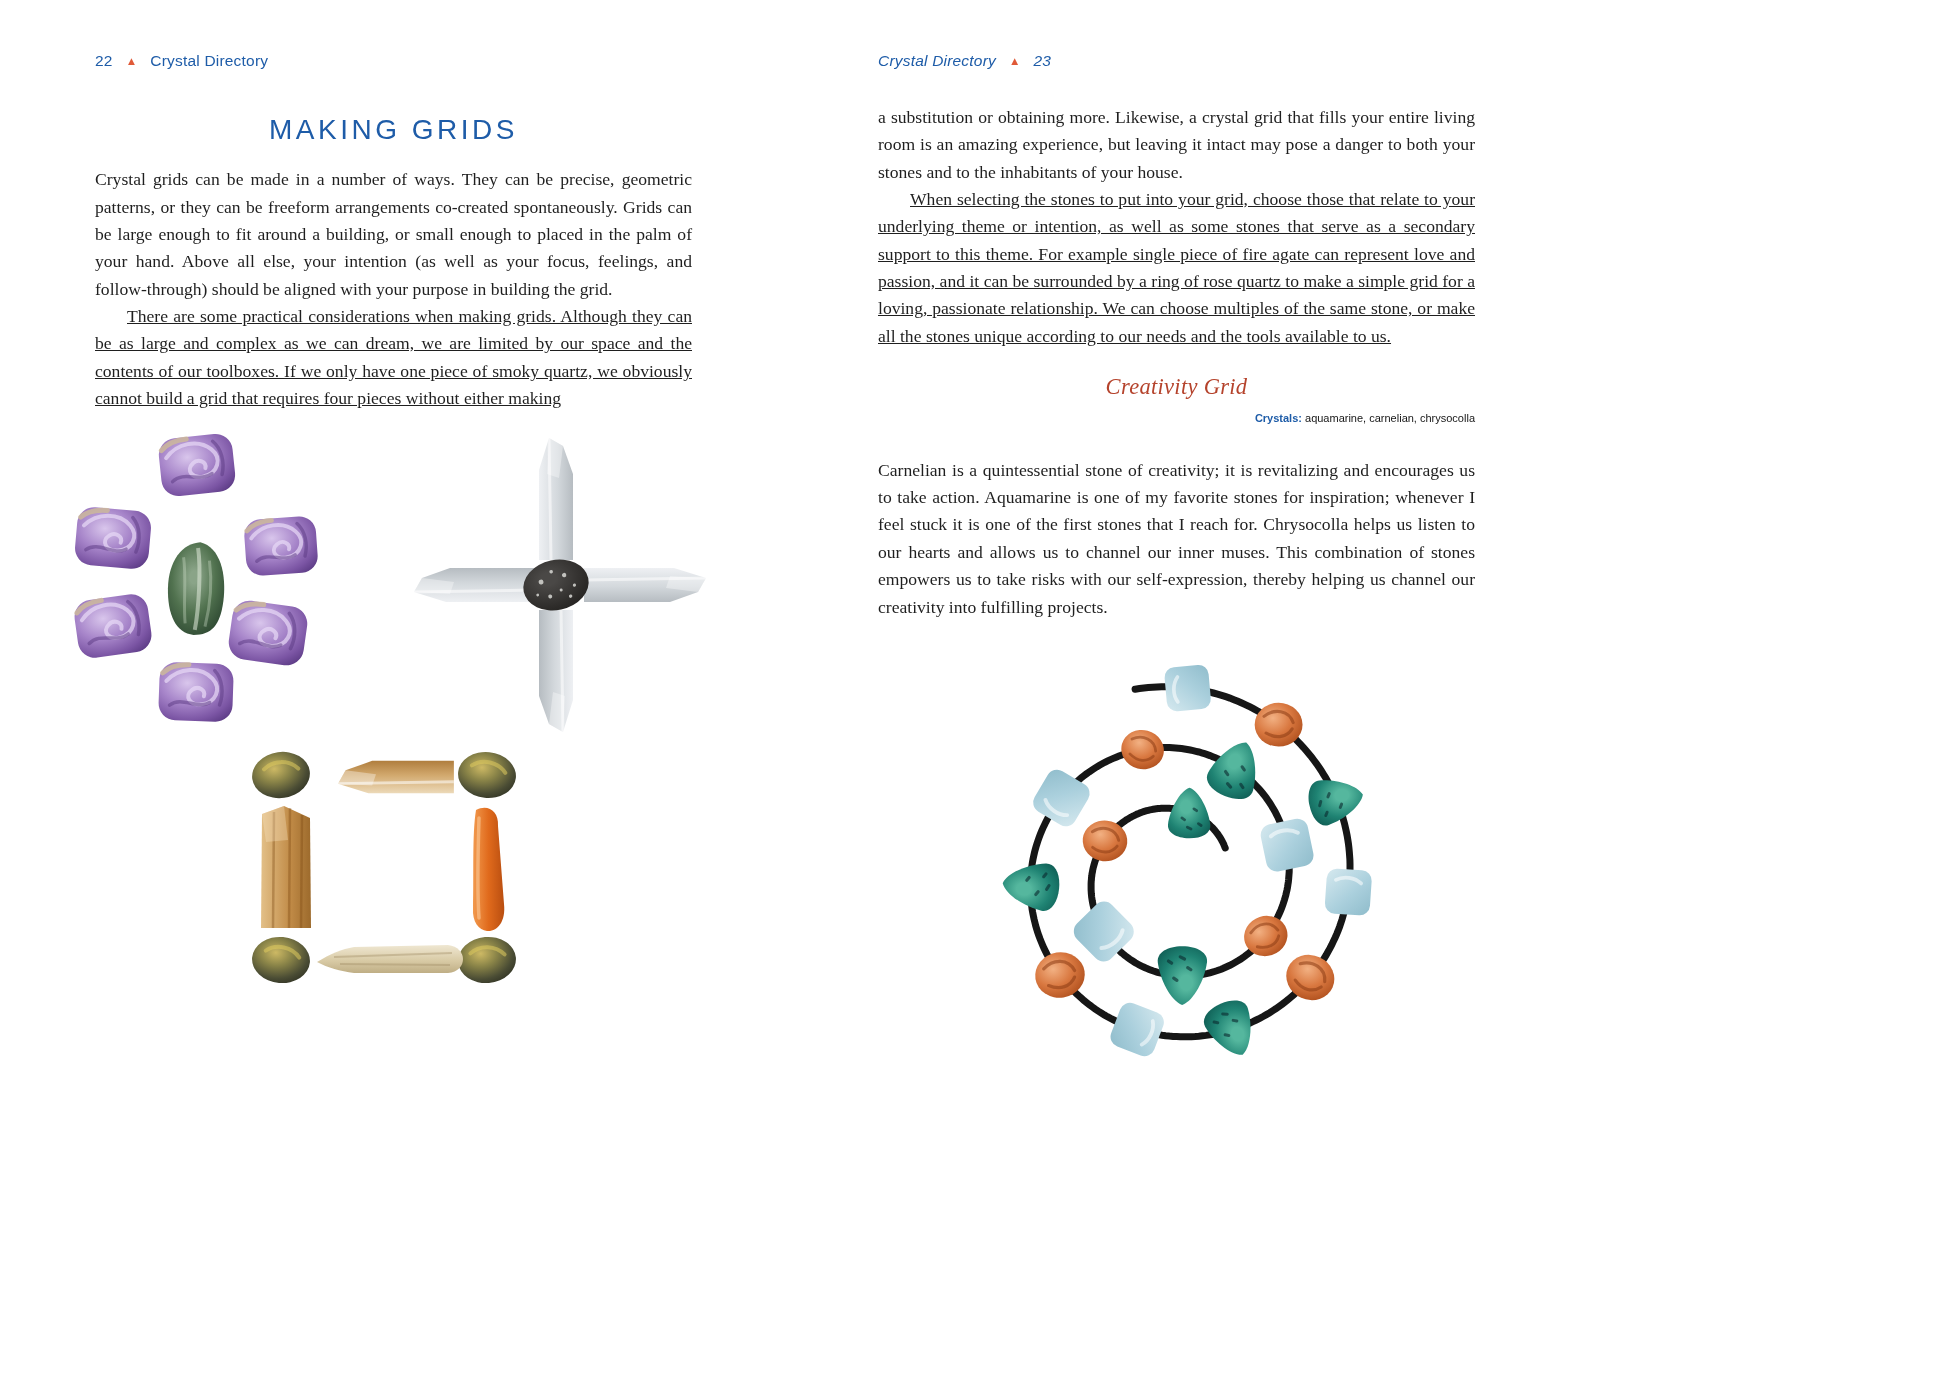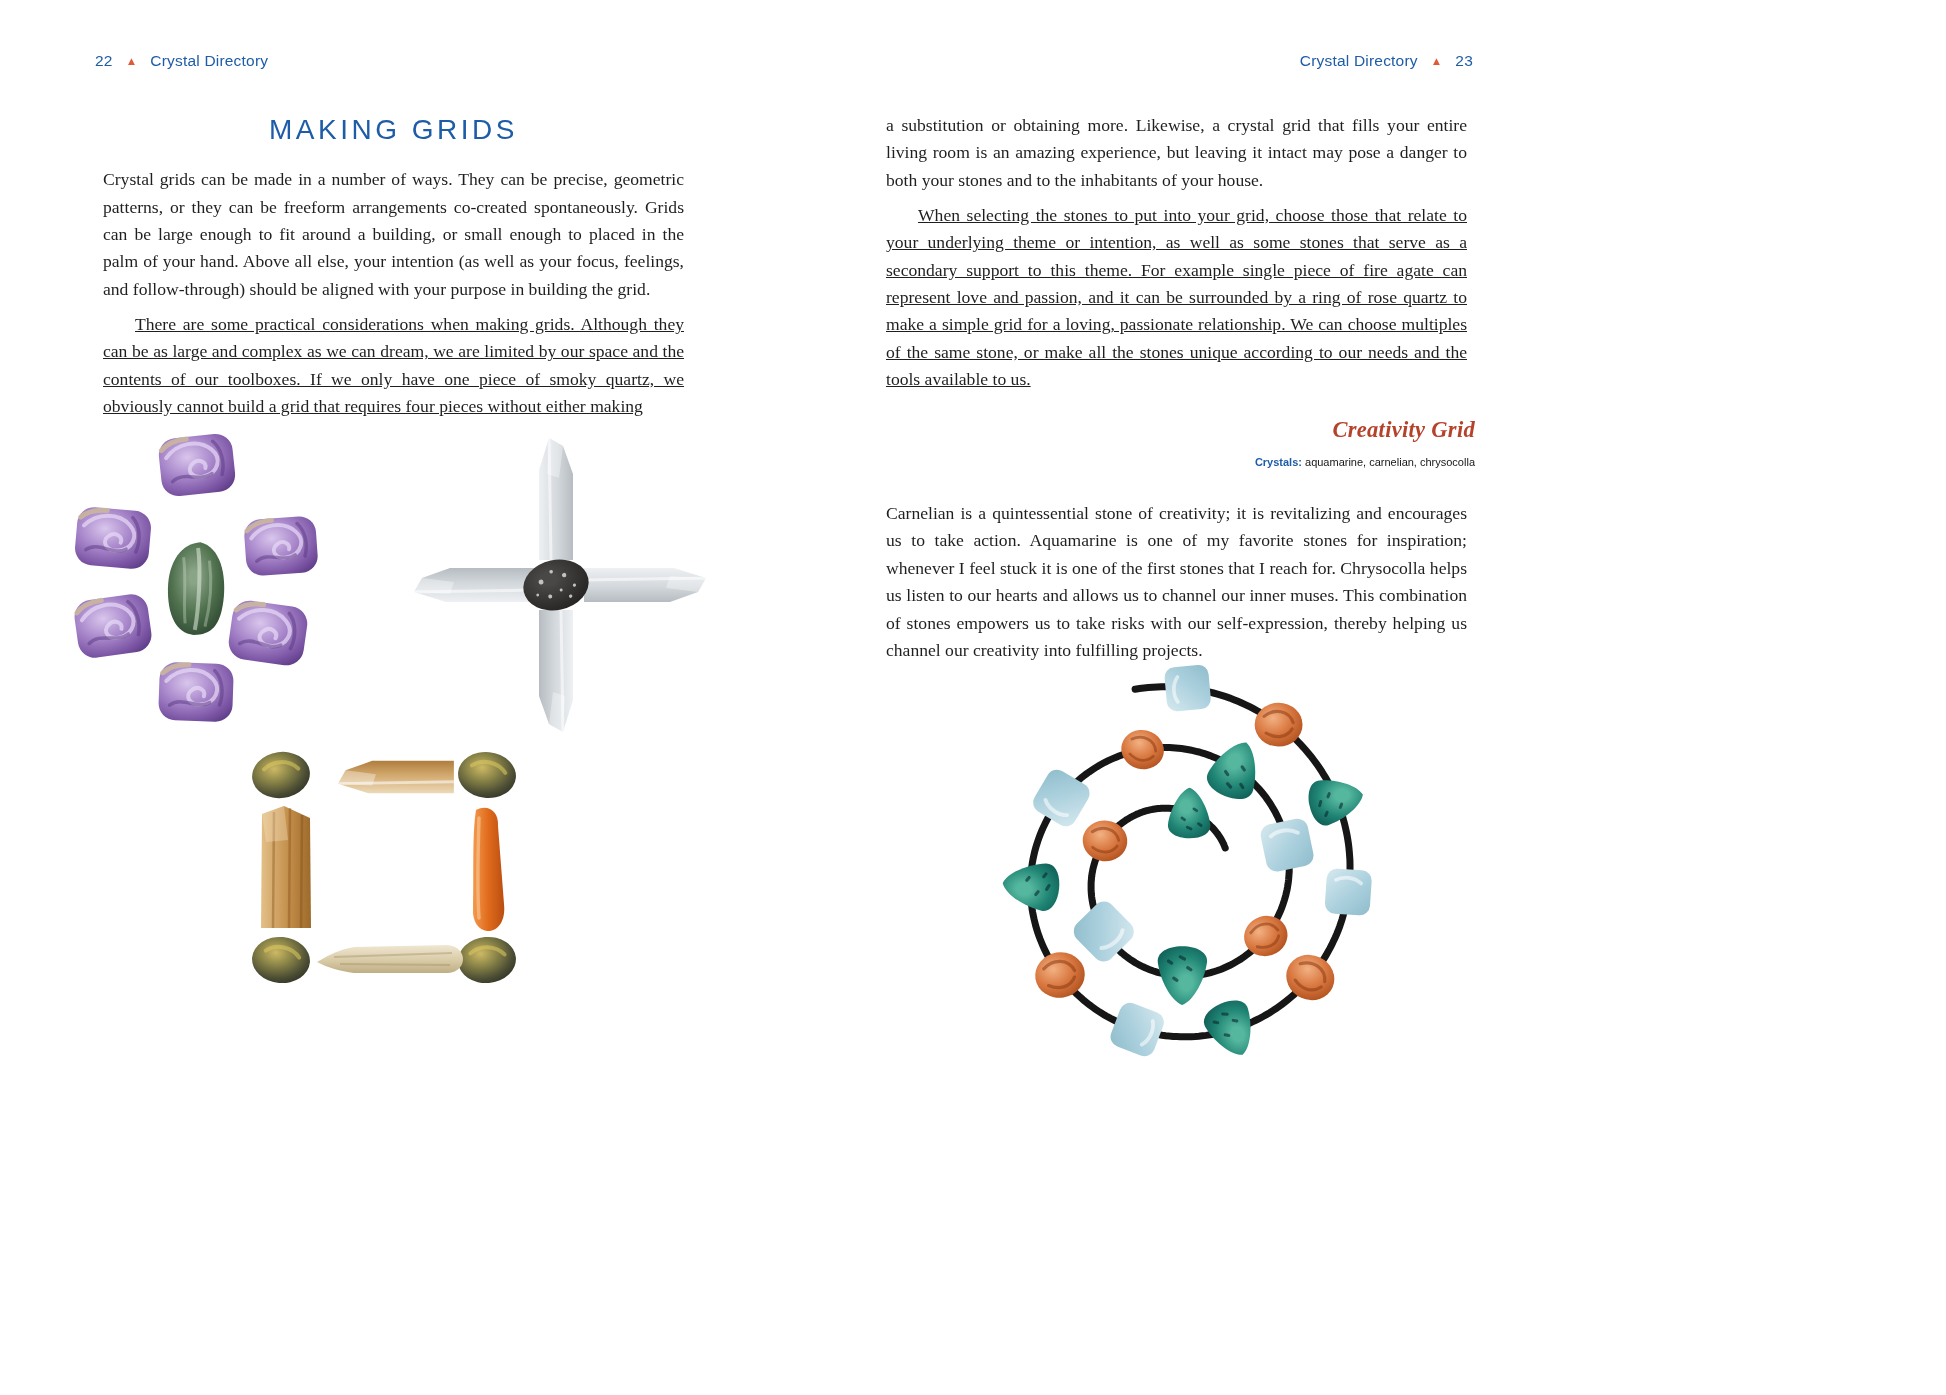--- a/index.html
+++ b/index.html
@@ -1,34 +1,34 @@
 <!DOCTYPE html>
 <html style="--header-blue: #1e5ca8; --accent-orange: #e05a38; --body-text: #1f1f1f; --heading-red: #b5432c; --caption-red: #a32035; --crystals-label-blue: #1e5ca8; --charoite-purple: #9c7cc0; --seraphinite-green: #47634d; --quartz-gray: #d9dcdf; --obsidian-black: #2e2d2b; --labradorite-dark: #4a4c34; --topaz-tan: #d2a96e; --amber-gold: #c08a46; --tangerine-orange: #e06a1c; --selenite-pale: #d9cba6; --aquamarine-blue: #abd0dd; --carnelian-orange: #d97840; --chrysocolla-teal: #1f8373; --cord-black: #161616;"><head>
 <meta charset="utf-8">
 <style>
   html,body{margin:0;padding:0;background:#ffffff;}
   .page{position:relative;width:1946px;height:1395px;background:#ffffff;overflow:hidden;}
 
   .hdr{position:absolute;top:52px;font-family:"Liberation Sans",sans-serif;font-size:15.5px;
        color:var(--header-blue);letter-spacing:.2px;white-space:nowrap;}
   .hdr-left{left:95px;}
-  .hdr-right{left:878px;width:595px;text-align:right;}
+  .hdr-right{left:878px;width:595px;font-style:italic;}
   .tri{color:var(--accent-orange);font-size:11.5px;margin:0 13px;position:relative;top:-1px;}
 
   .col{position:absolute;width:597px;font-family:"Liberation Serif",serif;font-size:17.6px;
        line-height:27.35px;color:var(--body-text);text-align:justify;}
-  .col p{margin:8px;}
+  .col p{margin:0;}
   p.ind{text-indent:32px;text-decoration:underline;}
   .left-col{left:95px;top:104px;}
   .right-col{left:878px;top:104px;}
 
   .sec-title{font-family:"Liberation Sans",sans-serif;font-weight:400;font-size:28px;
              letter-spacing:3.5px;color:var(--header-blue);text-align:center;margin:12px 0 23px;}
-  .sub-title{font-family:"Liberation Serif",serif;font-style:italic;font-weight:700;font-size:22.5px;
-             color:var(--heading-red);margin:23px 0 5px;text-align:right;text-indent:0;letter-spacing:.3px;}
+  .sub-title{font-family:"Liberation Serif",serif;font-style:italic;font-weight:400;font-size:22.5px;
+             color:var(--heading-red);margin:23px 0 5px;text-align:center;text-indent:0;letter-spacing:.3px;}
   .crys{font-family:"Liberation Sans",sans-serif;font-size:11px;color:#161616;text-align:right;
         text-indent:0;margin:0 0 24px;}
   .crys .lbl{color:var(--crystals-label-blue);font-weight:700;}
 
   .caption{position:absolute;left:95px;top:1016px;width:597px;text-align:center;
            font-family:"Liberation Sans",sans-serif;font-size:16.5px;color:var(--caption-red);letter-spacing:.3px;}
 
   .fig{position:absolute;}
   .fig-left{left:70px;top:428px;width:660px;height:575px;}
   .fig-right{left:972px;top:642px;width:424px;height:444px;}

